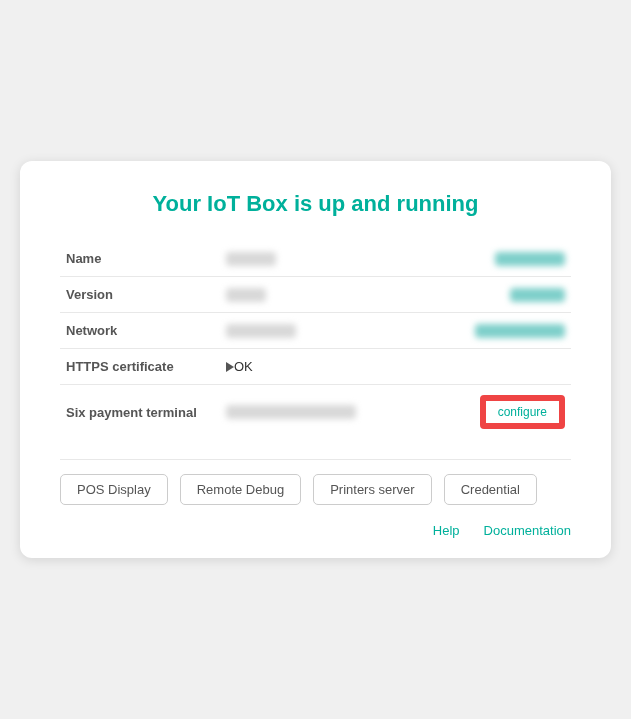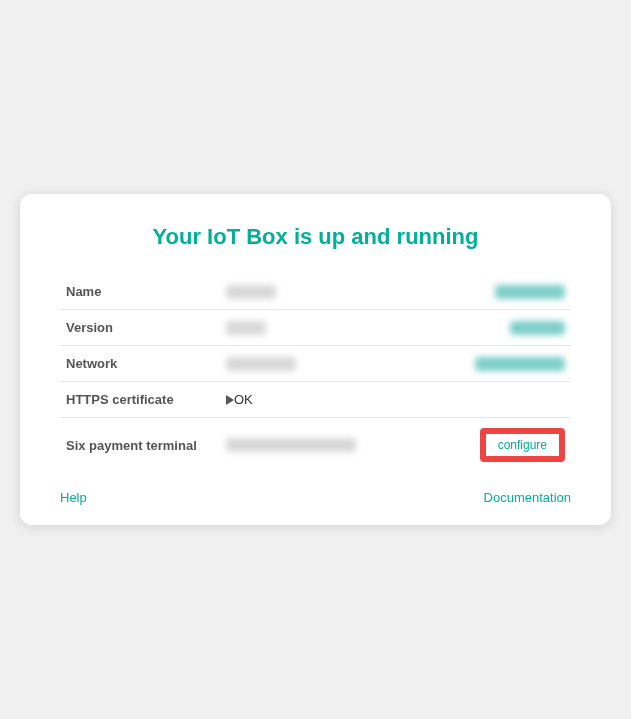--- a/index.html
+++ b/index.html
@@ -136,22 +136,22 @@
       background: #fff;
       color: #555;
       font-size: 13px;
       padding: 7px 16px;
       border-radius: 5px;
       cursor: pointer;
     }
 
     .footer-links {
       display: flex;
-      justify-content: space-between;
-      gap: 12px;
+      justify-content: flex-end;
+      gap: 24px;
       margin-top: 12px;
       padding-top: 6px;
     }
 
     .footer-link {
       color: #00b09b;
       font-size: 13px;
       text-decoration: none;
       cursor: pointer;
     }
@@ -220,18 +220,24 @@
         <div class="row-with-btn">
           <span class="blurred-block" style="width:130px;"></span>
           <button class="configure-btn">configure</button>
         </div>
       </td>
     </tr>
 
   </tbody>
     </table>
 
+  <div class="footer-buttons">
+    <button class="footer-btn">POS Display</button>
+    <button class="footer-btn">Remote Debug</button>
+    <button class="footer-btn">Printers server</button>
+    <button class="footer-btn">Credential</button>
+  </div>
 
   <div class="footer-links">
     <a class="footer-link">Help</a>
     <a class="footer-link">Documentation</a>
   </div>
 </div>
 
 </body></html>

